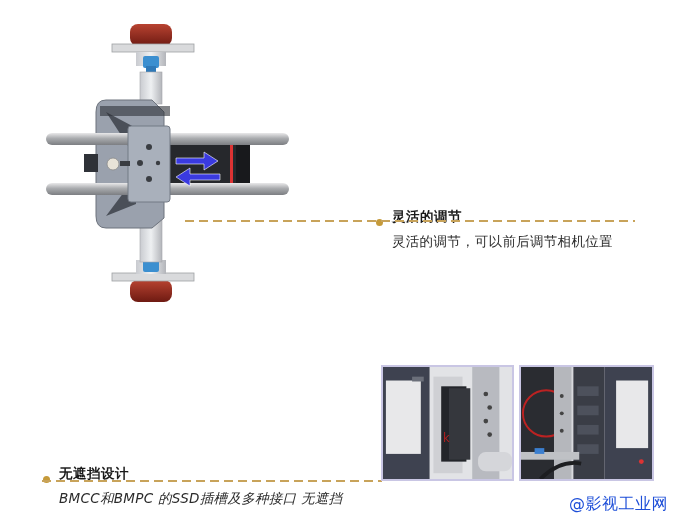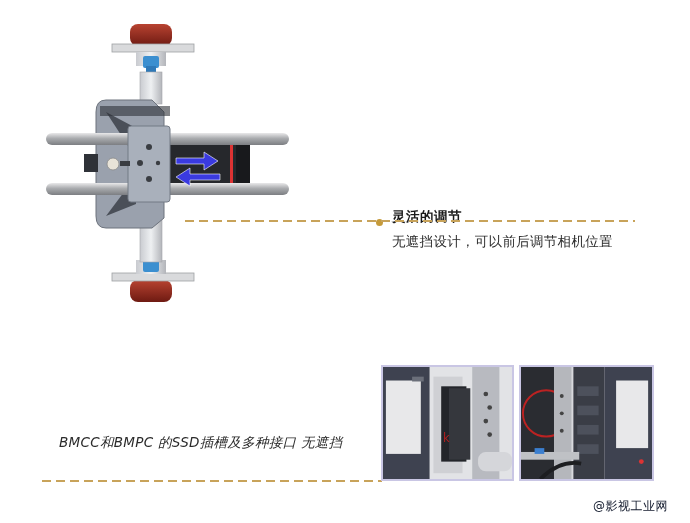--- a/index.html
+++ b/index.html
@@ -23,21 +23,21 @@
   .dash-line { position: absolute; height: 2px;
     background-image: repeating-linear-gradient(to right, var(--dc) 0 9px, transparent 9px 14px); }
   #dash-adjust { left: 185px; top: 220px; width: 450px; }
   #dash-clear { left: 42px; top: 480px; width: 340px; }
 
   .photo { position: absolute; top: 365px; height: 116px; border: 2px solid #c9c6e4; overflow: hidden; background: #d9d9dd; }
   #photo-left { left: 381px; width: 133px; }
   #photo-right { left: 519px; width: 135px; }
   .photo svg { width: 100%; height: 100%; display: block; }
 
-  .watermark { position: absolute; right: 22px; bottom: 8px; font-size: 12px; color: #0f172a; letter-spacing: 0.5px;
+  .watermark { position: absolute; right: 22px; bottom: 8px; font-size: 16px; color: #1d4ed8; letter-spacing: 0.5px;
     text-shadow: 0 0 2px #fff, 0 0 2px #fff; white-space: nowrap; }
 </style>
 </head>
 <body>
 
 <div class="product-illustration">
   <svg viewBox="0 0 260 305" xmlns="http://www.w3.org/2000/svg">
     <defs>
       <linearGradient id="rodG" x1="0" y1="0" x2="0" y2="1">
         <stop offset="0" stop-color="#e9e9ea"></stop>
@@ -92,25 +92,29 @@
     <polygon points="136,150 164,150 164,144 178,153 164,162 164,156 136,156" fill="#3a3ae0" stroke="#ffffff" stroke-width="0.6"></polygon>
     <polygon points="180,166 150,166 150,160 136,169 150,178 150,172 180,172" fill="#3a3ae0" stroke="#ffffff" stroke-width="0.6"></polygon>
   </svg>
 </div>
 
 <div class="feature" id="feature-adjust">
   <div class="feature-title-row">
     <span class="bullet-dot" style="background:#c59a3a;"></span>
     <span class="feature-title">灵活的调节</span>
   </div>
-  <div class="feature-desc">无遮挡设计，可以前后调节相机位置</div>
+  <div class="feature-desc">灵活的调节，可以前后调节相机位置</div>
 </div>
 <div class="dash-line" id="dash-adjust" style="--dc:#c8a35a;"></div>
 
 <div class="feature" id="feature-clear">
+  <div class="feature-title-row">
+    <span class="bullet-dot" style="background:#c59a3a;"></span>
+    <span class="feature-title">无遮挡设计</span>
+  </div>
   <div class="feature-desc">BMCC和BMPC 的SSD插槽及多种接口 无遮挡</div>
 </div>
 <div class="dash-line" id="dash-clear" style="--dc:#c8a35a;"></div>
 
 <div class="photo" id="photo-left">
   <svg viewBox="0 0 133 116" preserveAspectRatio="none" xmlns="http://www.w3.org/2000/svg">
     <rect width="133" height="116" fill="#e2e3e6"></rect>
     <rect x="0" y="0" width="48" height="116" fill="#3e4250"></rect>
     <rect x="3" y="14" width="36" height="76" fill="#e8e8ea"></rect>
     <rect x="30" y="10" width="12" height="5" fill="#6b6f7a"></rect>

